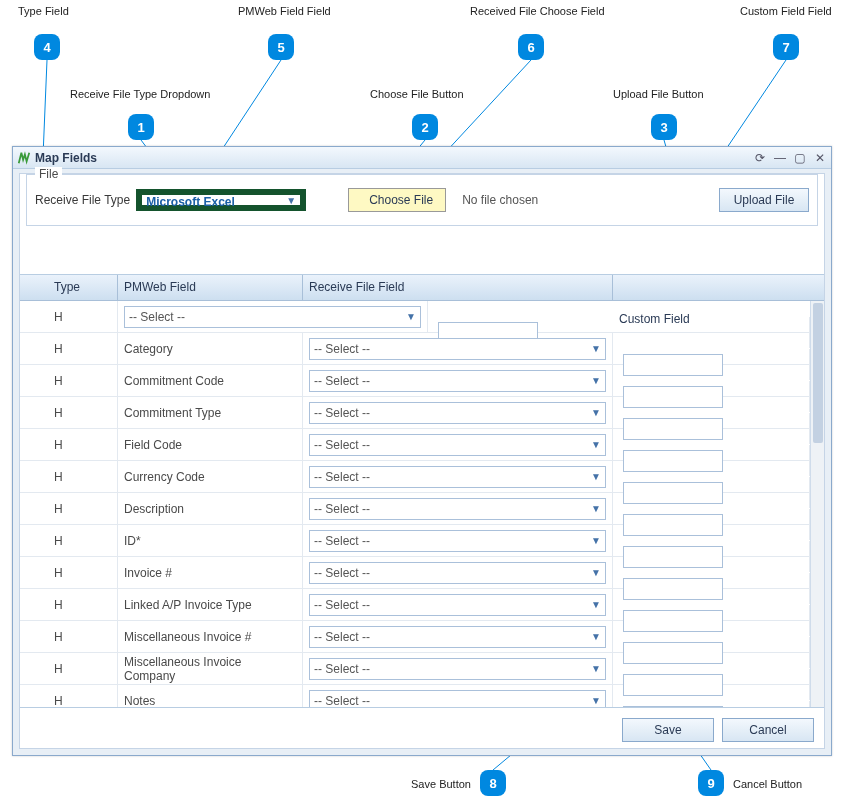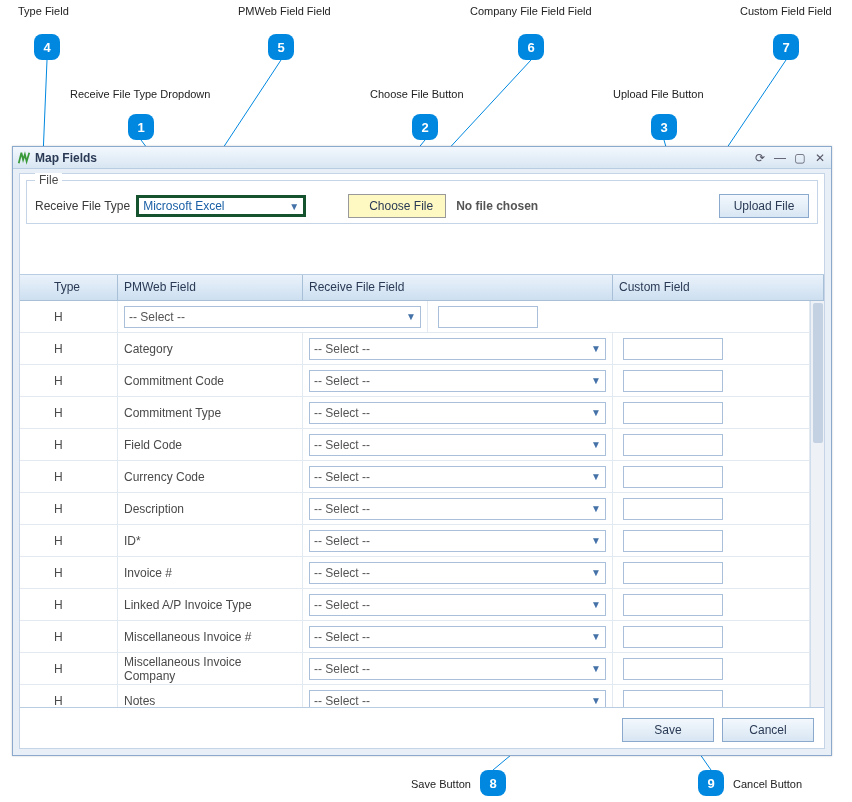--- a/index.html
+++ b/index.html
@@ -74,62 +74,63 @@
   }
   .content {
     position: absolute;
     left: 6px; right: 6px; top: 26px; bottom: 6px;
     background: #fff;
     border: 1px solid #c5d4e6;
   }
   
   .file-fieldset {
     position: absolute;
-    left: 6px; top: 6px; right: 6px;
-    height: 44px;
+    left: 6px; top: 0; right: 6px;
+    height: 52px;
     border: 1px solid #c5d4e6;
     padding: 10px 8px 6px 8px;
   }
   .file-fieldset .legend {
     position: absolute;
     top: -8px; left: 8px;
     background: #fff;
     padding: 0 4px;
     color: #4a4a4a;
   }
   .file-row {
     display: flex;
     align-items: center;
     gap: 6px;
     height: 30px;
   }
   .file-row .lbl { color: #3a3a3a; }
   .combo {
     width: 170px; height: 22px;
-    border: 3px solid #14532d;
+    border: 6px solid #14532d;
     background: #fff;
     display: inline-flex;
-    align-items: center;
+    align-items: flex-start;
     justify-content: space-between;
     padding: 0 4px;
     color: #1a5fa6;
+    font-weight: bold;
   }
   .combo .arrow { color: #4a6; font-size: 10px; color:#4472a8;}
   .btn {
     height: 24px;
     border: 1px solid #8aa9cc;
     background: linear-gradient(#f3f8fd,#d8e6f3);
     padding: 0 12px;
     display: inline-flex;
     align-items: center;
     justify-content: center;
     cursor: pointer;
     color: #2a3a55;
   }
-  .file-status { color: #555; margin-left: 4px; font-weight: bold;}
+  .file-status { color: #555; margin-left: 10px;}
   .spacer { flex:1; }
   .upload-btn { width: 90px; }
 
   
   .grid {
     position: absolute;
     left: 0; right: 0;
     top: 100px; bottom: 40px;
     border-top: 1px solid #b8cde2;
     border-bottom: 1px solid #b8cde2;
@@ -143,21 +144,21 @@
   }
   .grid-header > div {
     border-right: 1px solid #a8bfd8;
     padding: 5px 6px;
     color: #2a3a55;
     font-size: 12px;
   }
   .col-type { width: 70px; margin-left: 28px; }
   .col-pmweb { width: 185px; }
   .col-recv { width: 310px; }
-  .col-custom { flex:1; }
+  .col-custom { flex:1;margin-top:32px; }
   .grid-body {
     position: absolute;
     left:0; top:26px; bottom:0;
     width: calc(100% - 14px);
     overflow-y: auto;
   }
   .scrollbar-fake {
     position:absolute;
     right:0; top:26px; bottom:0;
     width:14px;
@@ -210,21 +211,21 @@
     right: 10px; bottom: 6px;
     display: flex; gap: 8px; margin-top: 28px;
   }
   .footer-btns .btn { width: 92px; }
 </style>
 </head>
 <body>
 
 <div class="ann-label" style="left:18px; top:5px;">Type Field</div>
 <div class="ann-label" style="left:238px; top:5px;">PMWeb Field Field</div>
-<div class="ann-label" style="left:470px; top:5px;">Company File Field Field</div>
+<div class="ann-label" style="left:470px; top:5px;">Received File Choose Field</div>
 <div class="ann-label" style="left:740px; top:5px;">Custom Field Field</div>
 
 <div class="ann-label" style="left:70px; top:88px;">Receive File Type Dropdown</div>
 <div class="ann-label" style="left:370px; top:88px;">Choose File Button</div>
 <div class="ann-label" style="left:613px; top:88px;">Upload File Button</div>
 
 <div class="ann-badge" style="left:34px; top:34px;">4</div>
 <div class="ann-badge" style="left:268px; top:34px;">5</div>
 <div class="ann-badge" style="left:518px; top:34px;">6</div>
 <div class="ann-badge" style="left:773px; top:34px;">7</div>

